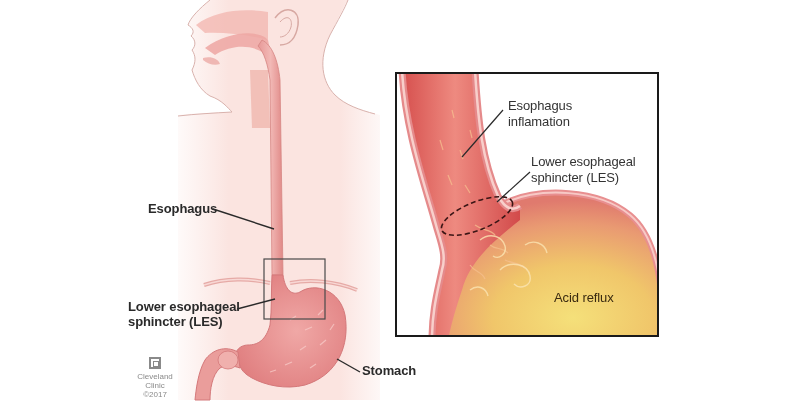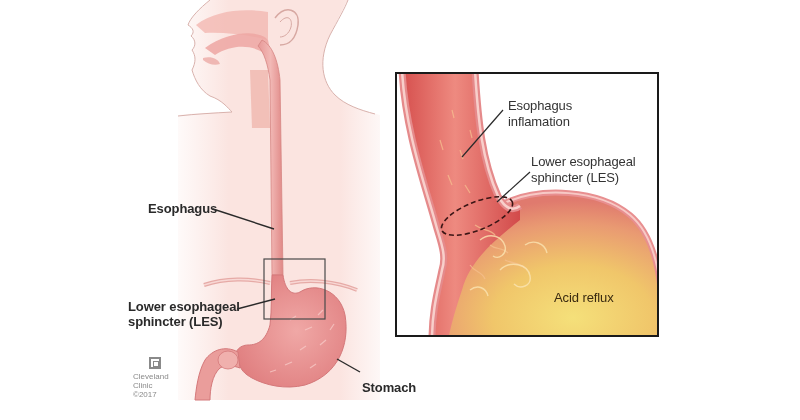--- a/index.html
+++ b/index.html
@@ -1,21 +1,21 @@
 <!DOCTYPE html>
 <html><head>
 <meta charset="utf-8">
 <style>
   html, body { margin: 0; padding: 0; background: #ffffff; }
   body { width: 800px; height: 420px; position: relative; overflow: hidden; font-family: "Liberation Sans", "DejaVu Sans", sans-serif; }
   .stage { position: absolute; left: 0; top: 0; width: 800px; height: 420px; }
   svg.art { position: absolute; left: 0; top: 0; }
   .label { position: absolute; color: #2a2a2a; font-size: 13px; font-weight: bold; line-height: 15px; white-space: nowrap; letter-spacing: -0.1px; }
   .label.light { font-weight: normal; color: #333; font-size: 13px; line-height: 16px; }
-  .logo { position: absolute; left: 133px; top: 357px; width: 44px; text-align: left; color: #8a8a8a; font-size: 8px; line-height: 9px; }
+  .logo { position: absolute; left: 133px; top: 357px; width: 44px; text-align: center; color: #8a8a8a; font-size: 8px; line-height: 9px; }
   .logo .mark { width: 12px; height: 12px; margin: 0 auto 3px; border: 2px solid #8a8a8a; box-sizing: border-box; position: relative; }
   .logo .mark::after { content: ""; position: absolute; left: 2px; top: 2px; width: 4px; height: 4px; border: 1px solid #8a8a8a; }
 </style>
 </head>
 <body>
 
 <div class="stage">
 
   <svg class="art" width="800" height="420" viewBox="0 0 800 420">
     <defs>
@@ -146,21 +146,21 @@
       <line x1="503" y1="110" x2="462" y2="157" stroke="#2a2a2a" stroke-width="1.2"></line>
       <line x1="530" y1="172" x2="497" y2="202" stroke="#2a2a2a" stroke-width="1.2"></line>
     </g>
   </svg>
 
   <div class="label" style="left:148px; top:201px;">Esophagus</div>
   <div class="label" style="left:128px; top:299px;">
     <div>Lower esophageal</div>
     <div>sphincter (LES)</div>
   </div>
-  <div class="label" style="left:362px; top:380px;">Stomach</div>
+  <div class="label" style="left:362px; top:363px;">Stomach</div>
 
   <div class="logo">
     <div class="mark"></div>
     <div>Cleveland</div>
     <div>Clinic</div>
     <div>©2017</div>
   </div>
 
   <div class="label light" style="left:508px; top:98px;">
     <div>Esophagus</div>

